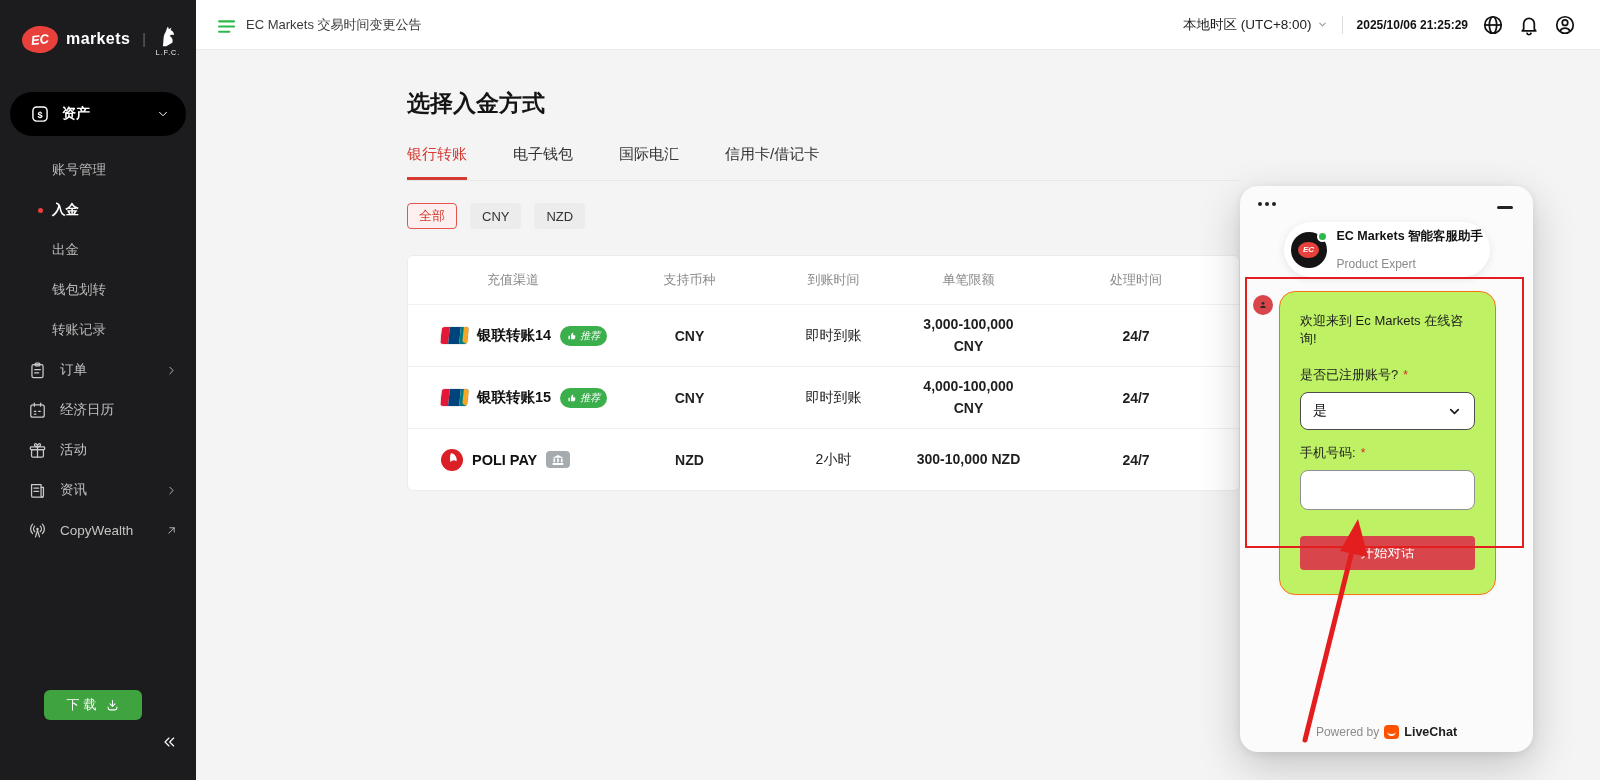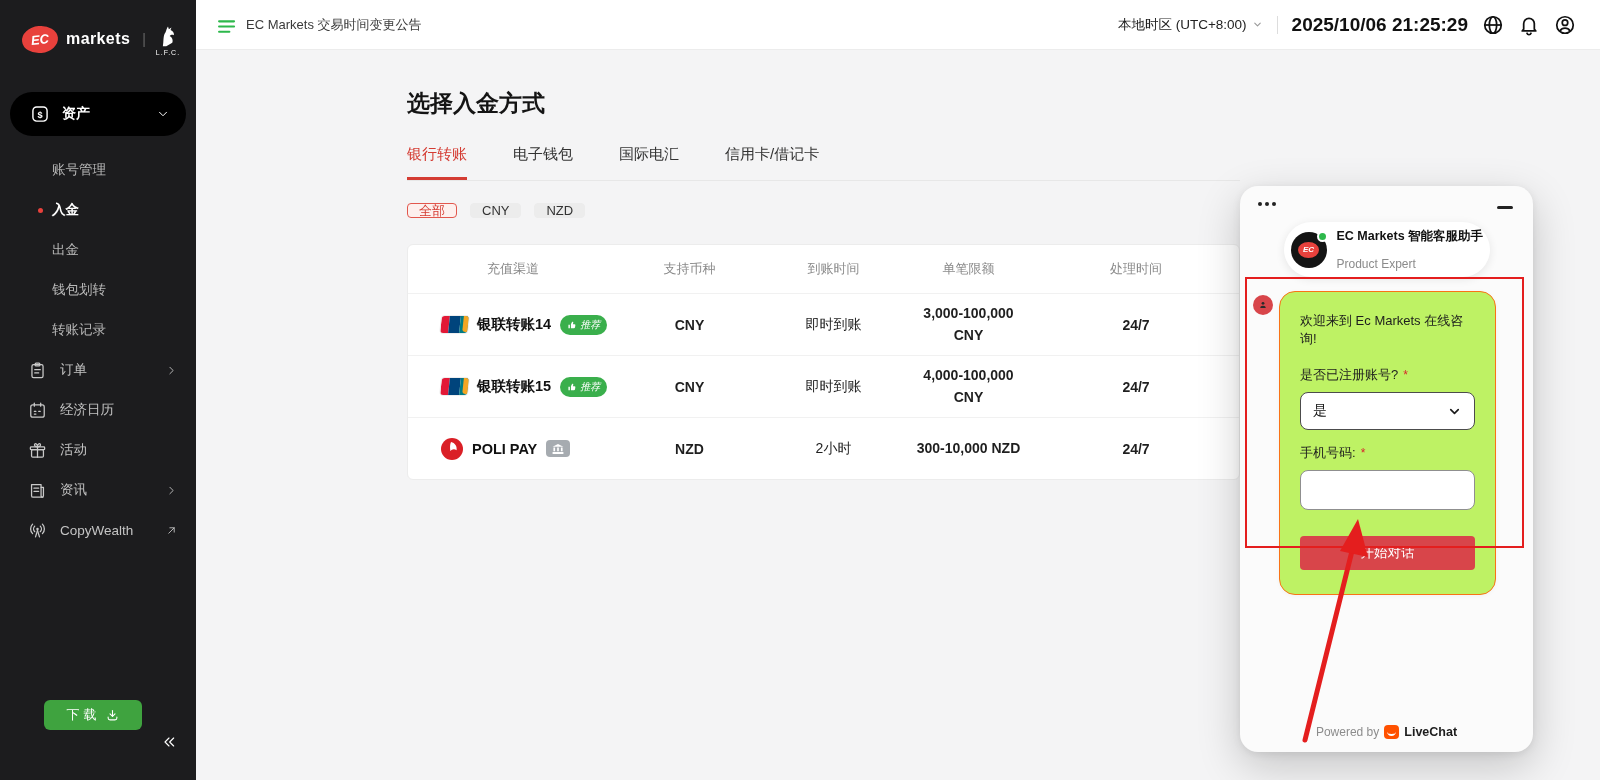--- a/index.html
+++ b/index.html
@@ -21,41 +21,41 @@
   .nav-pill { margin:0 10px; height:44px; background:#000; border-radius:22px; display:flex; align-items:center; padding:0 16px 0 20px; cursor:pointer; }
   .nav-pill .label { color:#fff; font-size:14px; font-weight:bold; margin-left:12px; flex:1; }
   .sub-item { display:flex; align-items:center; height:40px; padding-left:52px; color:#b9b9b9; font-size:13.5px; cursor:pointer; position:relative; }
   .sub-item.active { color:#fff; font-weight:bold; }
   .sub-item.active .dot { position:absolute; left:38px; width:5px; height:5px; border-radius:50%; background:#e8413c; }
   .nav-item { display:flex; align-items:center; height:40px; padding:0 18px 0 28px; color:#c4c4c4; font-size:13.5px; cursor:pointer; }
   .nav-item .label { margin-left:13px; flex:1; }
   .icon-st { stroke:#c9c9c9; fill:none; stroke-width:1.6; stroke-linecap:round; stroke-linejoin:round; }
   .icon-st-w { stroke:#fff; fill:none; stroke-width:1.7; stroke-linecap:round; stroke-linejoin:round; }
 
-  .download-btn { position:absolute; left:44px; bottom:50px; width:98px; height:30px; background:#3fa33f; border:none; border-radius:6px; color:#fff; font-size:13px; letter-spacing:4px; display:flex; align-items:center; justify-content:center; gap:4px; cursor:pointer; font-family:inherit; }
+  .download-btn { position:absolute; left:44px; bottom:60px; width:98px; height:30px; background:#3fa33f; border:none; border-radius:6px; color:#fff; font-size:13px; letter-spacing:4px; display:flex; align-items:center; justify-content:center; gap:4px; cursor:pointer; font-family:inherit; }
   .collapse { position:absolute; right:18px; bottom:26px; cursor:pointer; }
 
   
   .topbar { position:absolute; left:196px; top:0; width:1404px; height:50px; background:#fff; border-bottom:1px solid #ececec; display:flex; align-items:center; padding:0 24px 0 22px; z-index:5; }
   .announce { display:flex; align-items:flex-end; gap:9px; cursor:pointer; }
   .announce-text { font-size:13px; color:#3a3a3a; }
   .topbar-right { margin-left:auto; display:flex; align-items:center; gap:14px; }
   .tz { display:flex; align-items:center; gap:5px; font-size:13.5px; color:#222; cursor:pointer; }
   .tb-divider { width:1px; height:18px; background:#ddd; }
-  .datetime { font-size:19px; color:#111; font-weight:bold; }
+  .datetime { font-size:12px; color:#111; font-weight:bold; }
   .tb-icon { width:22px; height:22px; cursor:pointer; }
 
   
   .content { position:absolute; left:407px; top:88px; width:833px; }
   .page-title { font-size:23px; font-weight:bold; color:#141414; }
   .tabs { display:flex; gap:46px; margin-top:26px; border-bottom:1px solid #e7e7e7; }
   .tab { font-size:15px; color:#323232; padding-bottom:13px; cursor:pointer; border-bottom:3px solid transparent; }
   .tab.active { color:#d43c33; border-bottom-color:#d43c33; }
   .chips { display:flex; gap:13px; margin-top:22px; }
-  .chip { height:15px; padding:0 11px; border-radius:4px; background:#ececec; border:1px solid #ececec; font-size:13px; color:#333; display:flex; align-items:center; cursor:pointer; }
+  .chip { height:26px; padding:0 11px; border-radius:4px; background:#ececec; border:1px solid #ececec; font-size:13px; color:#333; display:flex; align-items:center; cursor:pointer; }
   .chip.active { background:#fdf0ee; border-color:#e2574d; color:#d43c33; }
 
   .table { margin-top:26px; background:#fff; border:1px solid #ececec; border-radius:6px; overflow:hidden; }
   .t-head, .t-row { display:grid; grid-template-columns:210px 143px 145px 125px 210px; align-items:center; }
   .t-head { height:48px; }
   .t-head > div { text-align:center; font-size:13px; color:#8a8a8a; }
   .t-row { height:62px; border-top:1px solid #f1f1f1; cursor:pointer; }
   .t-cell { text-align:center; font-size:14px; color:#1f1f1f; }
   .t-cell.strong { font-weight:bold; }
   .chan-cell { display:flex; align-items:center; gap:9px; padding-left:33px; }

